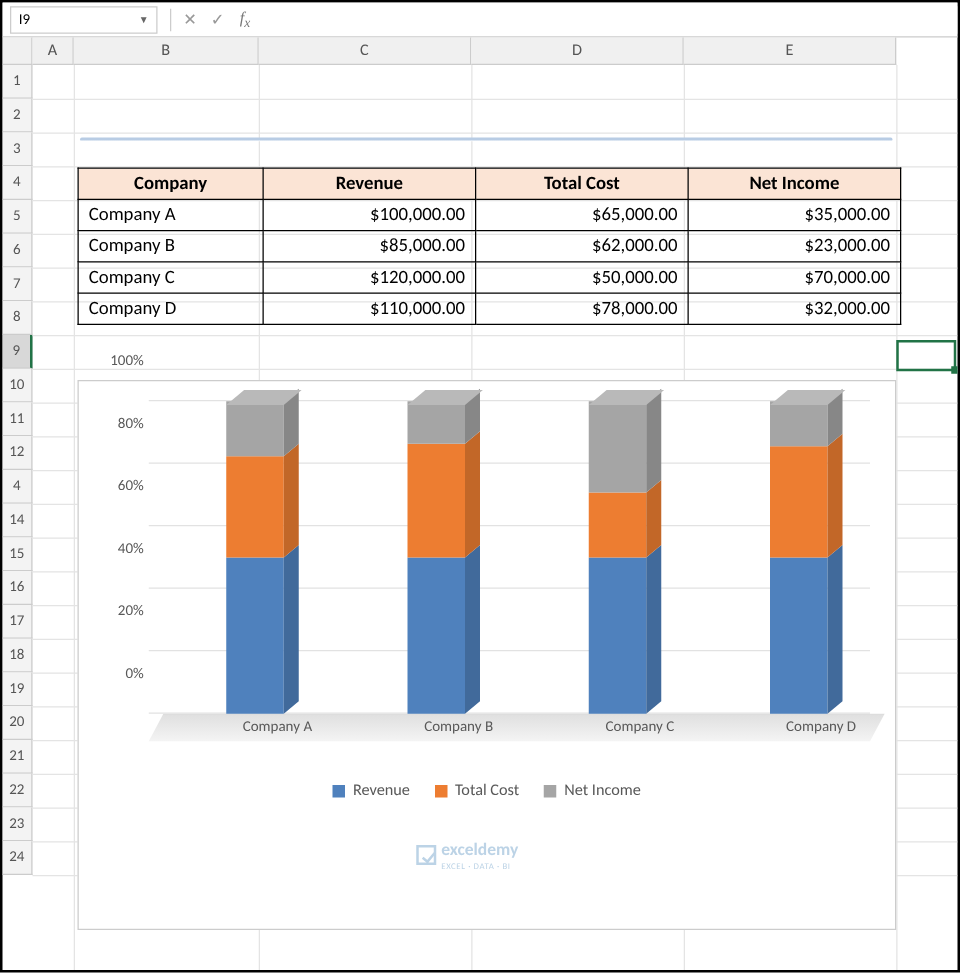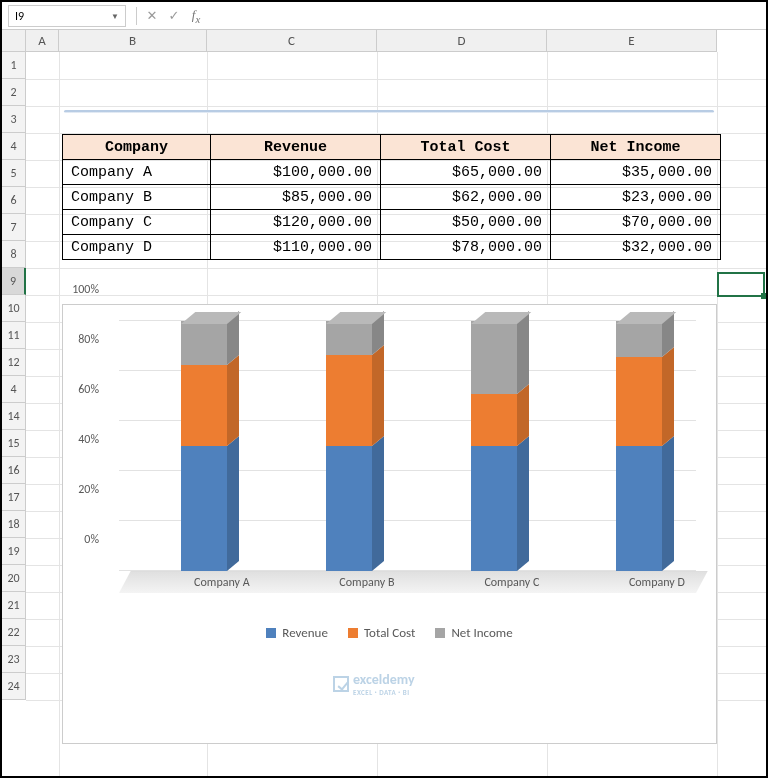--- a/index.html
+++ b/index.html
@@ -19,50 +19,50 @@
 .row-h { height: 27px; background: #f3f3f3; border-right: 1px solid #ccc; border-bottom: 1px solid #ccc; text-align: center; font-size: 12px; color: #555; line-height: 27px; }
 .row-h.sel { background: #d8d8d8; border-right: 2px solid #217346; }
 
 .sheet { position: relative; flex: 1; }
 .gridline-h { position: absolute; left: 0; right: 0; border-bottom: 1px solid #e4e4e4; }
 .gridline-v { position: absolute; top: 0; bottom: 0; border-right: 1px solid #e4e4e4; }
 
 .title-text { position: absolute; font-weight: bold; font-size: 18px; color: #1f4e79; }
 .title-underline { position: absolute; height: 3px; background: linear-gradient(to bottom,#b8cce4,#b8cce4 60%,#fff); border-radius: 2px; }
 
-.data-table { position: absolute; border-collapse: collapse; font-family: Liberation Mono, monospace; }
+.data-table { position: absolute; border-collapse: collapse; }
 .data-table th, .data-table td { border: 1px solid #000; padding: 2px 8px; font-size: 15px; height: 25px; }
 .data-table th { background: #fbe4d5; font-weight: bold; text-align: center; }
 .data-table td.name { text-align: left; }
 .data-table td.num { text-align: right; }
 
 .chart-box { position: absolute; border: 1px solid #ccc; background: #fff; }
 .chart-title { text-align: center; font-size: 20px; color: #595959; margin-top: 10px; }
 .plot { position: relative; margin: 16px 20px 0 56px; height: 290px; }
 .floor { position: absolute; left: 0; right: 0; bottom: 18px; height: 22px;
   background: linear-gradient(to bottom,#e0e0e0,#f4f4f4); transform: skewX(-28deg); transform-origin: bottom left; border-top:1px solid #ddd; }
 .ylabels { position: absolute; left: -48px; top: 0; bottom: 38px; width: 44px; }
-.ylab { position: absolute; right: 16px; font-size: 12px; color: #595959; transform: translateY(50%); }
+.ylab { position: absolute; right: 0; font-size: 12px; color: #595959; transform: translateY(50%); }
 .gridl { position: absolute; left: 0; right: 0; border-top: 1px solid #e2e2e2; }
 
 .col3d { position: absolute; bottom: 40px; width: 60px; }
 .seg { position: absolute; left: 0; width: 46px; }
 .seg .front { position: absolute; inset: 0; }
 .seg .side { position: absolute; top: 0; bottom: 0; left: 46px; width: 12px; transform: skewY(-40deg); transform-origin: top left; filter: brightness(0.82); }
 .seg .top { position: absolute; top: -9px; left: 0; width: 46px; height: 12px; transform: skewX(-50deg); transform-origin: bottom left; filter: brightness(1.12); }
 .xlab { position: absolute; bottom: -18px; left: -4px; width: 90px; text-align: center; font-size: 12px; color: #595959; }
 
 .legend { margin-top: 14px; text-align: center; font-size: 13px; color: #595959; }
 .lg-item { display: inline-flex; align-items: center; margin: 0 10px; }
 .lg-sw { width: 10px; height: 10px; margin-right: 6px; }
 
 .watermark { position: absolute; color: #bcd3e6; font-size: 14px; font-weight: 600; display:flex; align-items:center; }
 .watermark .ic { width:16px; height:16px; border:2px solid #bcd3e6; margin-right:4px; position:relative; }
 .watermark .ic:after{content:"";position:absolute;top:2px;left:5px;width:4px;height:8px;border:solid #bcd3e6;border-width:0 2px 2px 0;transform:rotate(40deg);}
-.watermark small { display:block; font-size:7px; font-weight:bold; letter-spacing:0.5px; }
+.watermark small { display:block; font-size:7px; font-weight:normal; letter-spacing:0.5px; }
 
 .active-cell { position: absolute; border: 2px solid #217346; pointer-events: none; }
 .active-cell:after { content:""; position:absolute; bottom:-4px; right:-4px; width:6px; height:6px; background:#217346; }
 </style>
 </head>
 <body>
 
 <div class="formula-bar">
   <div class="name-box">
     <span>I9</span>

